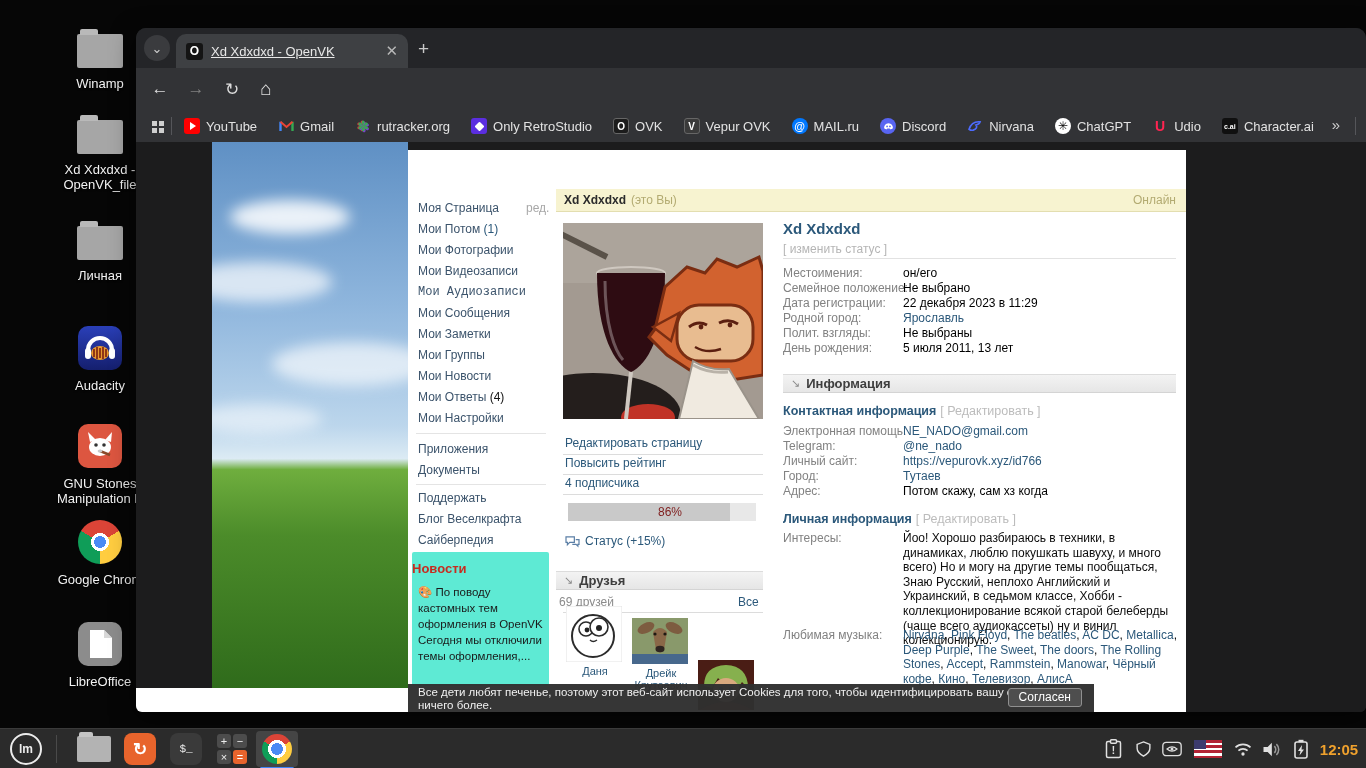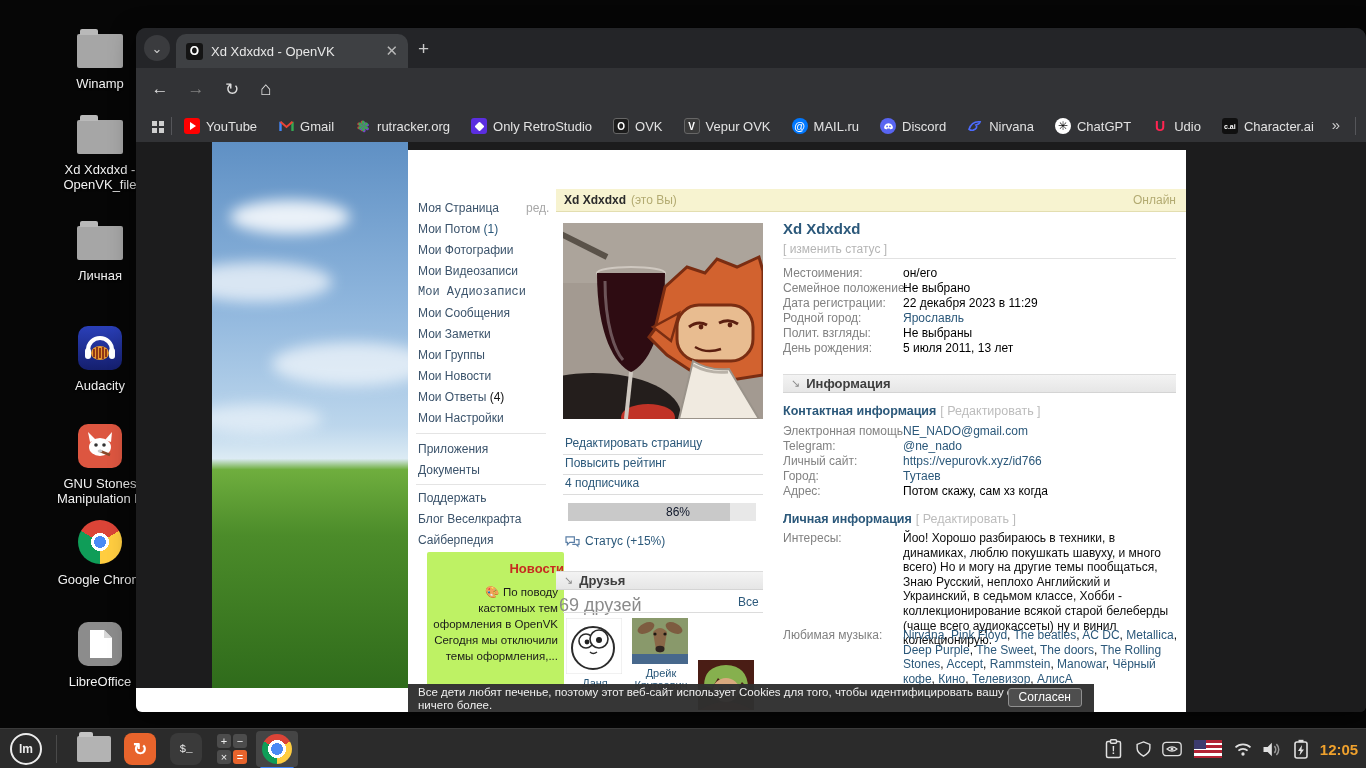--- a/index.html
+++ b/index.html
@@ -22,21 +22,21 @@
   .chrome-logo{width:30px;height:30px;border-radius:50%;background:
      radial-gradient(circle at 50% 50%, #4a8af4 0 6px, #fff 6px 9px, rgba(0,0,0,0) 9px),
      conic-gradient(from -60deg,#db4437 0 120deg,#ffcd40 120deg 240deg,#0f9d58 240deg 360deg);}
   #clock{color:#efa12d;font-size:15px;font-weight:bold;}
   
   #window{position:absolute;left:136px;top:28px;width:1230px;height:684px;border-radius:10px 10px 6px 6px;overflow:hidden;background:#242528;box-shadow:0 6px 24px rgba(0,0,0,.6);}
   #tabstrip{position:absolute;left:0;top:0;width:100%;height:40px;background:#242528;}
   .tabsearch{position:absolute;left:8px;top:7px;width:26px;height:26px;border-radius:50%;background:#3a3b3e;color:#cfcfcf;font-size:13px;display:flex;align-items:center;justify-content:center;}
   #tab{position:absolute;left:40px;top:6px;width:232px;height:34px;background:#3e4043;border-radius:10px 10px 0 0;display:flex;align-items:center;padding:0 10px;box-sizing:border-box;}
   .favicon-o{width:17px;height:17px;background:#141414;border-radius:3px;color:#fff;font-weight:bold;font-size:12px;display:flex;align-items:center;justify-content:center;flex:0 0 auto;}
-  #tab .title{color:#e8e8e8;font-size:13px;margin-left:8px;white-space:nowrap;overflow:hidden;flex:1;}
+  #tab .title{color:#e8e8e8;font-size:13px;margin-left:8px;white-space:nowrap;overflow:hidden;flex:1;text-decoration:underline;}
   #tab .close{color:#b8b8b8;font-size:15px;margin-left:6px;}
   .newtab{position:absolute;left:282px;top:10px;color:#c8c8c8;font-size:19px;}
   #toolbar{position:absolute;left:0;top:40px;width:100%;height:42px;background:#323336;}
   .navbtn{position:absolute;top:9px;width:24px;height:24px;color:#dcdcdc;font-size:17px;display:flex;align-items:center;justify-content:center;}
   #omnibox{position:absolute;left:152px;top:47px;width:925px;height:28px;background:#26272a;border-radius:14px;display:flex;align-items:center;padding:0 12px;box-sizing:border-box;}
   #omnibox .url{color:#e8e8e8;font-size:14px;margin-left:10px;flex:1;}
   .ext{position:absolute;top:49px;width:24px;height:24px;display:flex;align-items:center;justify-content:center;}
   #bookmarks{position:absolute;left:0;top:82px;width:100%;height:32px;background:#323336;display:flex;align-items:center;}
   .appsgrid{width:5px;height:5px;background:#cfcfcf;box-shadow:7px 0 #cfcfcf,0 7px #cfcfcf,7px 7px #cfcfcf;margin:-6px 0 0 16px;}
   .bmsep{width:1px;height:18px;background:#55565a;margin:0 12px 0 14px;}
@@ -66,30 +66,30 @@
   #banner{position:absolute;left:148px;top:39px;width:630px;height:23px;background:#f7f3d0;border-bottom:1px solid #e3deb0;box-sizing:border-box;display:flex;align-items:center;}
   #banner .nm{font-weight:bold;color:#2b2b2b;font-size:12px;margin-left:8px;}
   #banner .sfx{color:#b3ab72;font-size:12px;margin-left:5px;}
   #banner .onl{position:absolute;right:10px;color:#b3ab72;font-size:12px;}
   
   .sbitem{position:absolute;left:10px;width:128px;font-size:12px;color:#3b536b;white-space:nowrap;}
   .sbcount{color:#2B587A;}
   .sbcount2{color:#111;}
   .sbextra{position:absolute;left:108px;color:#a8a8a8;}
   .sbdiv{position:absolute;left:8px;width:130px;height:1px;background:#e4e4e4;}
-  #newsbox{position:absolute;left:19px;top:402px;width:137px;height:134px;background:#bef264;border-radius:2px;text-align:right;}
+  #newsbox{position:absolute;left:4px;top:402px;width:137px;height:134px;background:#5eead4;border-radius:2px;text-align:left;}
   #newsbox .ttl{color:#c62c20;font-weight:bold;font-size:13px;margin-top:9px;}
   #newsbox .txt{font-size:11.5px;color:#1a1a1a;line-height:16px;margin:8px 6px 0 6px;}
   
   #avatar{position:absolute;left:155px;top:73px;width:200px;height:196px;}
   .lcl{position:absolute;left:157px;width:196px;font-size:12px;color:#2B587A;}
   .lcline{position:absolute;left:155px;width:200px;height:1px;background:#dcdcdc;}
   #ratingbar{position:absolute;left:160px;top:353px;width:188px;height:18px;background:#e8e8e8;}
   #ratingfill{position:absolute;left:0;top:0;height:18px;background:#c9c9c9;}
-  #ratinglabel{position:absolute;left:16px;top:2px;width:100%;text-align:center;font-size:12px;color:#0f172a;}
+  #ratinglabel{position:absolute;left:8px;top:2px;width:100%;text-align:center;font-size:12px;color:#7f1d1d;}
   .secbar{position:absolute;height:19px;background:linear-gradient(#f3f3f3,#e6e6e6);border-top:1px solid #dcdcdc;border-bottom:1px solid #d4d4d4;box-sizing:border-box;display:flex;align-items:center;}
   .secbar .arr{color:#8a8a8a;font-size:11px;margin:0 6px 0 8px;}
   .secbar .t{font-weight:bold;color:#3e3e3e;font-size:13px;}
   .fgray{color:#8b8b8b;}
   .link{color:#2B587A;}
   .friend{position:absolute;width:58px;text-align:center;}
   .friend .nm{font-size:11px;color:#2B587A;margin-top:3px;line-height:12px;}
   
   #pname{position:absolute;left:375px;top:70px;font-size:15px;font-weight:bold;color:#2B587A;}
   #chst{position:absolute;left:375px;top:92px;font-size:12px;color:#b5b5b5;}
@@ -391,25 +391,25 @@
                 <path d="M1 2 h9 v6 h-5 l-2.5 2.5 v-2.5 h-1.5z"></path>
                 <path d="M11.5 5 h3.5 v5 h-1.2 v2 l-2-2 h-4"></path>
               </g>
             </svg>
           <span>Статус (+15%)</span>
         </div>
         <div class="secbar" style="left:148px;top:421px;width:207px;">
           <span class="arr">↘</span>
           <span class="t">Друзья</span>
         </div>
-        <div class="fgray" style="position:absolute;left:151px;top:445px;font-size:18px;">69 друзей</div>
+        <div class="fgray" style="position:absolute;left:151px;top:445px;font-size:12px;">69 друзей</div>
         <div class="link" style="position:absolute;left:330px;top:445px;font-size:12px;">Все</div>
         <div class="lcline" style="top:462px;"></div>
         <div id="friends">
-            <div class="friend" style="left: 158px; top: 468px; text-align: center;">
+            <div class="friend" style="left: 158px; top: 456px; text-align: center;">
               <div>
                 <svg width="56" height="56" viewBox="0 0 56 56">
                   <rect width="56" height="56" fill="#fff" stroke="#e2e2e2"></rect>
                   <circle cx="27" cy="30" r="21" fill="#fff" stroke="#2b2b2b" stroke-width="2"></circle>
                   <circle cx="20" cy="23" r="7" fill="#fff" stroke="#2b2b2b" stroke-width="1.6"></circle>
                   <circle cx="33" cy="21" r="9" fill="#fff" stroke="#2b2b2b" stroke-width="1.6"></circle>
                   <circle cx="21" cy="24" r="2.4" fill="#222"></circle>
                   <circle cx="33" cy="22" r="3" fill="#222"></circle>
                   <path d="M24 34 q3 3 7 0" fill="none" stroke="#2b2b2b" stroke-width="1.4"></path>
                 </svg>

